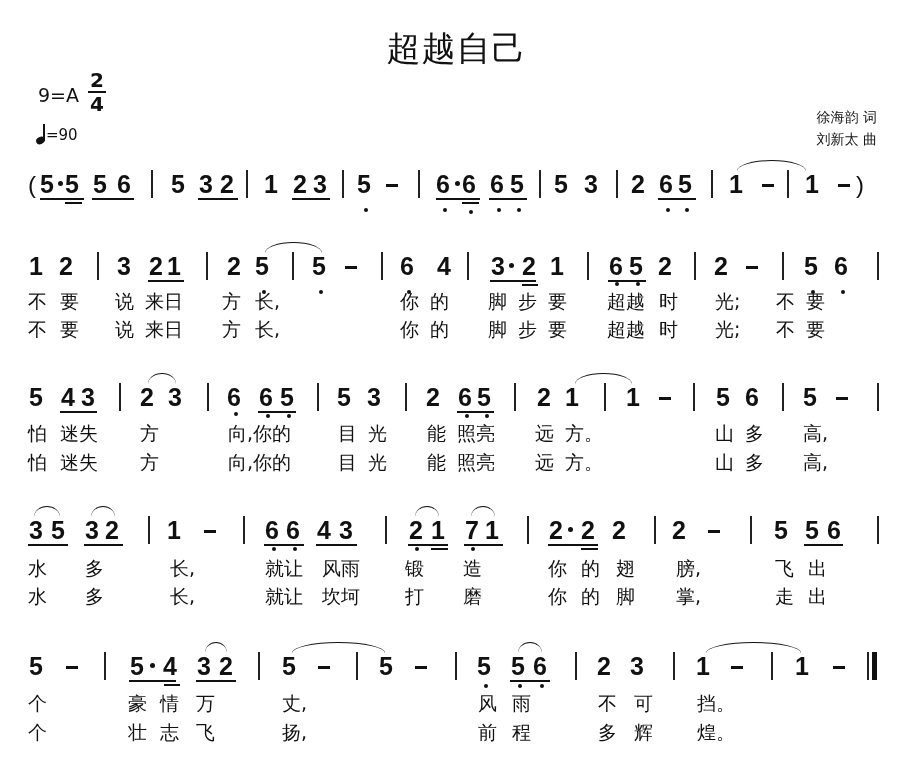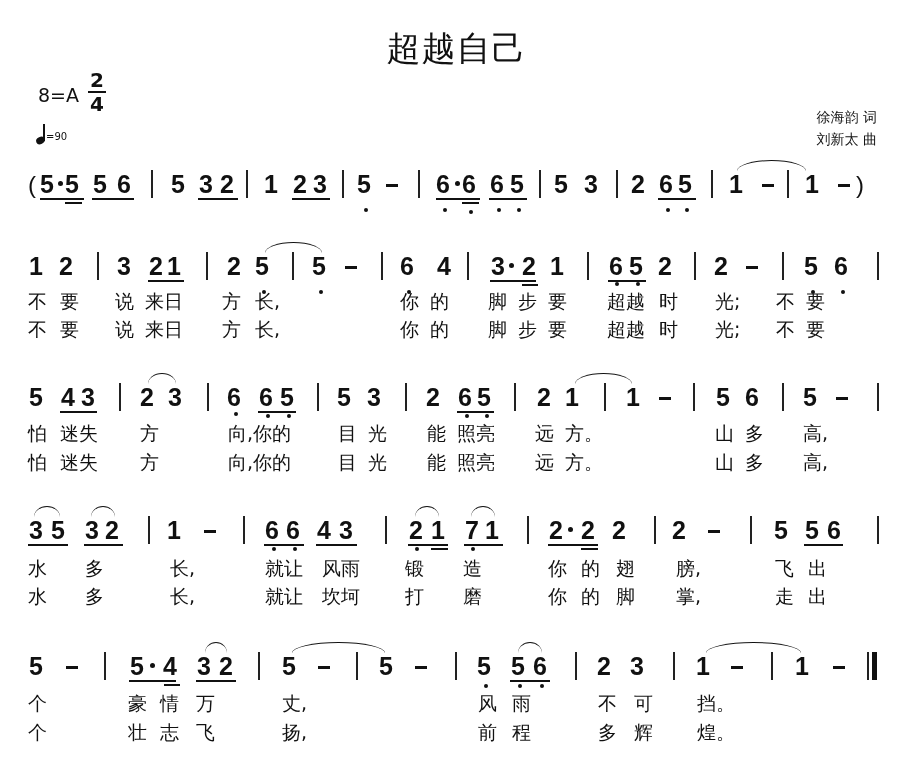--- a/index.html
+++ b/index.html
@@ -3,21 +3,21 @@
 <meta charset="utf-8">
 <style>
   html, body { margin:0; padding:0; background:#ffffff; }
   body { width:913px; height:769px; position:relative; overflow:hidden; color:#111;
          font-family:"DejaVu Sans", sans-serif; }
   .abs { position:absolute; }
   .title { left:0; width:913px; top:26px; text-align:center; font-size:34px; font-weight:normal; letter-spacing:1px; }
   .key { left:38px; top:84px; font-size:19px; }
   .tsig { left:88px; top:70px; width:18px; text-align:center; font-weight:bold; font-size:20px; line-height:20px; }
   .tsig .line { border-top:2px solid #111; margin:1px 0; }
-  .tempo { left:36px; top:124px; font-size:10px; }
+  .tempo { left:36px; top:124px; font-size:15px; }
   .tempo .note { display:inline-block; position:relative; width:10px; height:20px; vertical-align:-4px; }
   .tempo .head { position:absolute; left:0; bottom:0; width:9px; height:7px; background:#111; border-radius:50%; transform:rotate(-25deg); }
   .tempo .stem { position:absolute; left:7px; bottom:3px; width:1.6px; height:17px; background:#111; }
   .credits { right:36px; top:106px; font-size:14px; line-height:22px; text-align:left; }
 
   .n { position:absolute; font-family:"Liberation Sans", sans-serif; font-weight:bold; font-size:25px;
        line-height:25px; width:16px; text-align:center; }
   .dash { position:absolute; height:3px; width:12px; background:#111; }
   .bar { position:absolute; width:2px; height:28px; background:#222; }
   .ul { position:absolute; height:2px; background:#111; }
@@ -28,21 +28,21 @@
   .lyr { position:absolute; font-size:19px; line-height:22px; white-space:nowrap; }
   .dbar { position:absolute; height:28px; }
   .dbar .thin { position:absolute; left:0; width:2px; height:28px; background:#222; }
   .dbar .thick { position:absolute; left:5px; width:5px; height:28px; background:#111; }
 </style>
 </head>
 <body>
 
 <div id="score">
   <div class="abs title">超越自己</div>
-  <div class="abs key">8=A</div>
+  <div class="abs key">9=A</div>
   <div class="abs tsig">
     <div>2</div>
     <div class="line"></div>
     <div>4</div>
   </div>
   <div class="abs tempo">
     <span class="note"><span class="stem"></span><span class="head"></span></span><span>=90</span>
   </div>
   <div class="abs credits">
     <div>徐海韵 词</div>

